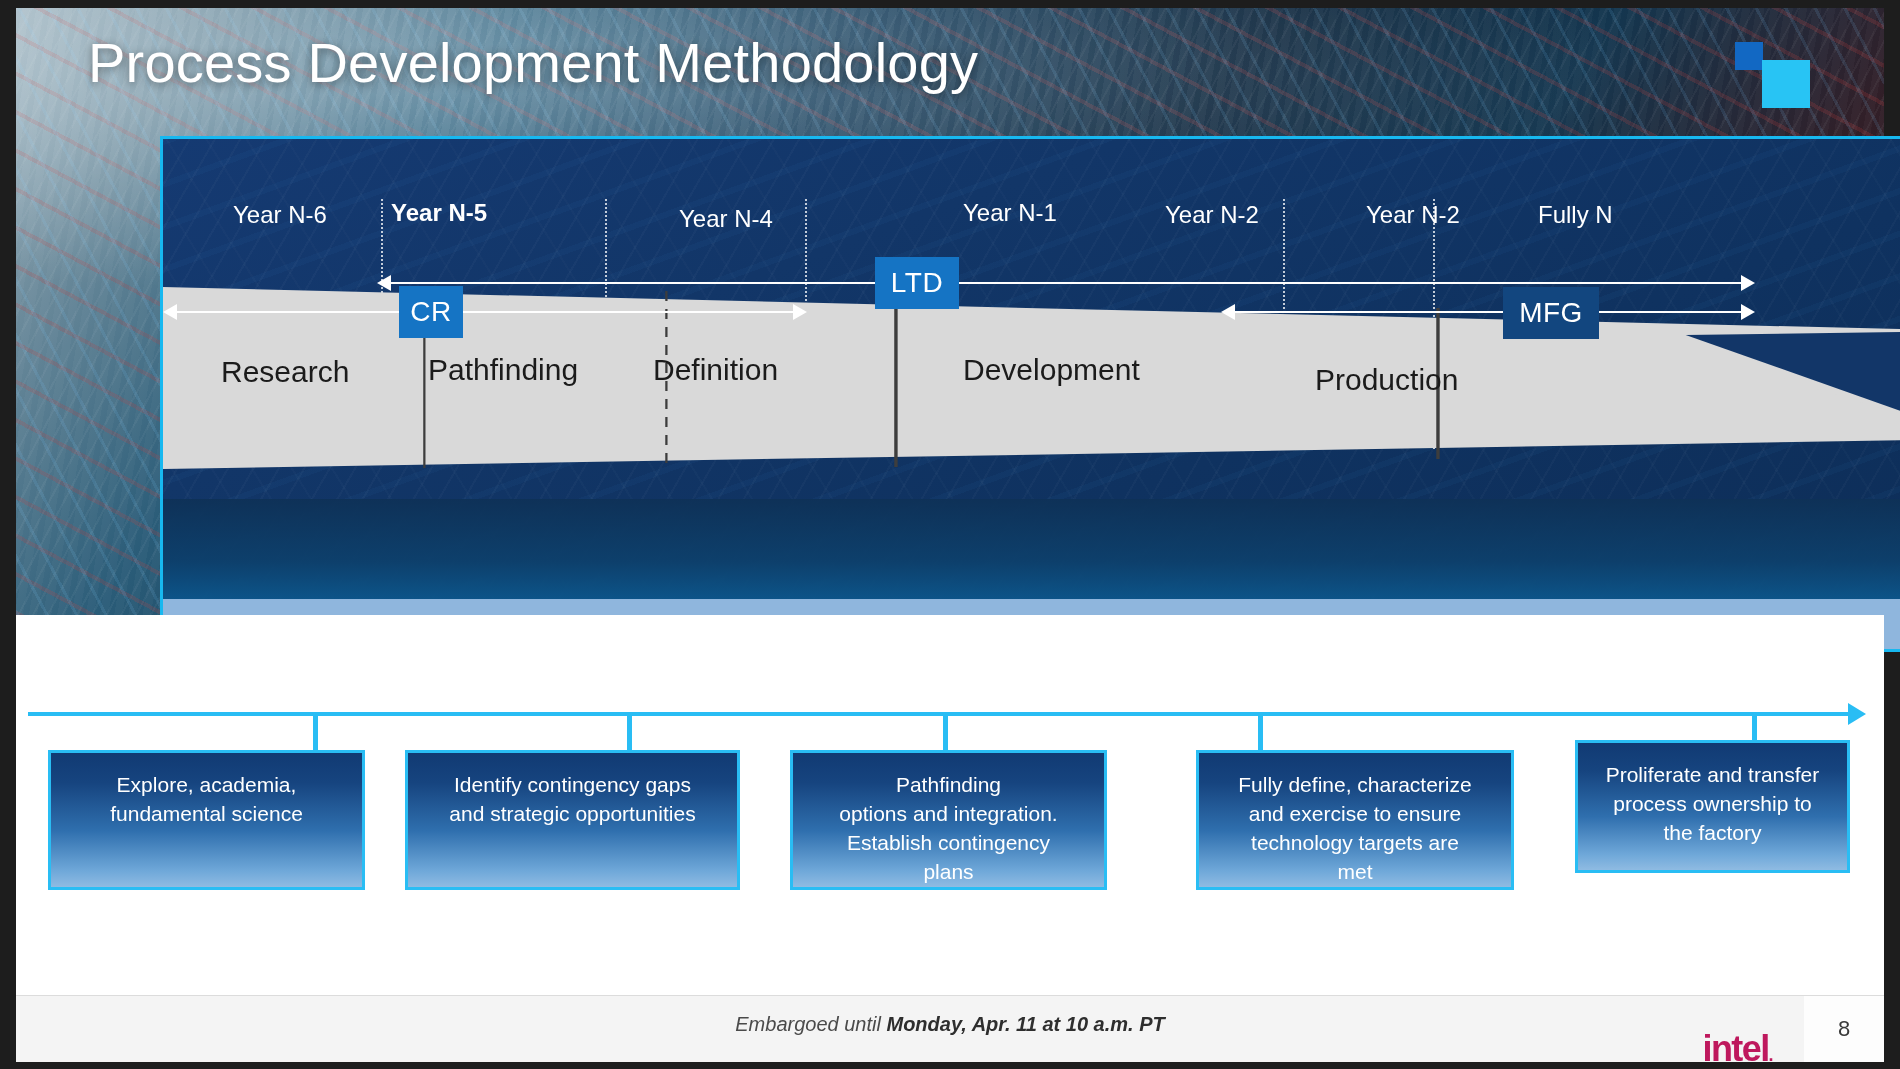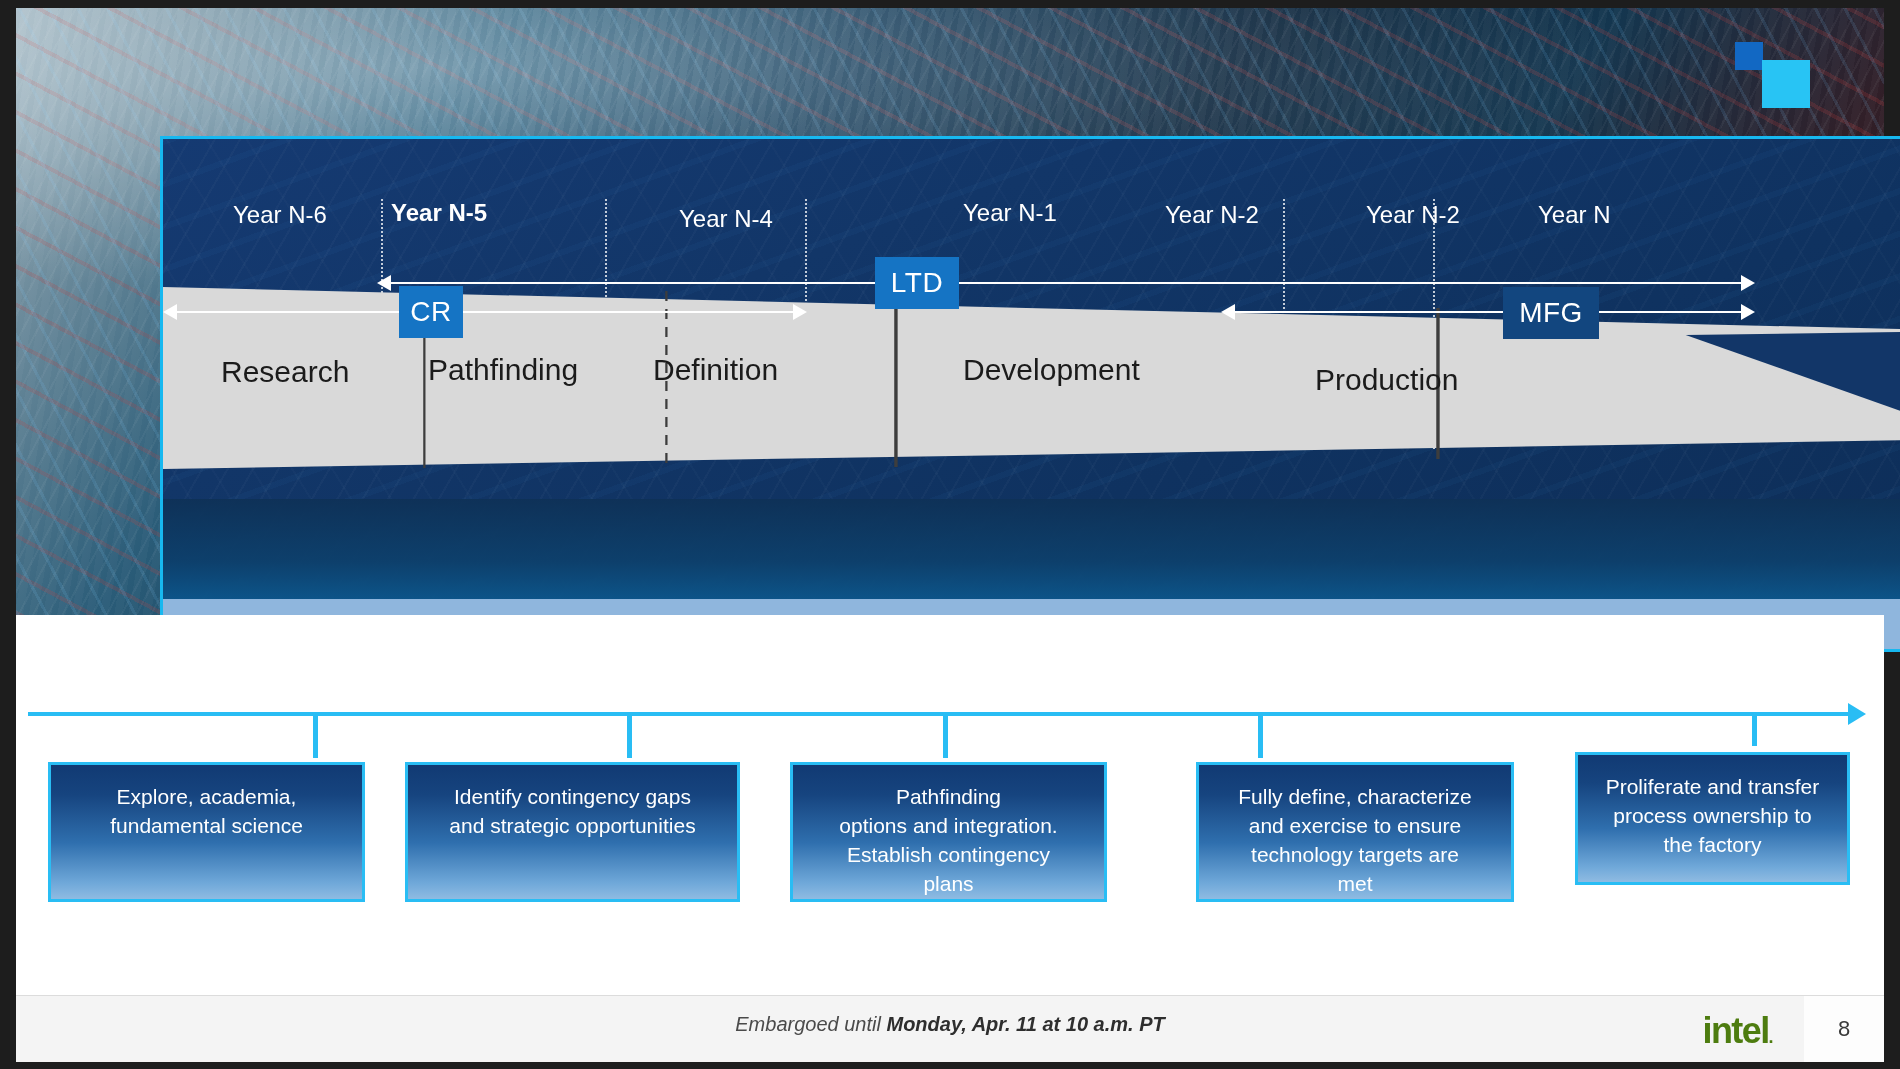--- a/index.html
+++ b/index.html
@@ -67,44 +67,45 @@
 
   
   .white{position:absolute;left:16px;top:615px;width:1868px;height:380px;background:#fff;}
   .connector-line{position:absolute;left:28px;top:712px;width:1822px;height:4px;background:#29bdf4;}
   .conn-head{position:absolute;top:703px;width:0;height:0;border-top:11px solid transparent;
              border-bottom:11px solid transparent;border-left:18px solid #29bdf4;}
   .conn-drop{position:absolute;width:5px;background:#29bdf4;}
 
   .dbox{position:absolute;box-sizing:border-box;border:3px solid #29bdf4;
         background:linear-gradient(180deg,#113a73 0%,#16447f 22%,#2f6fae 58%,#6fa8d9 88%,#8fbbe2 100%);
-        display:flex;align-items:flex-start;justify-content:center;padding-top:18px;margin-top:12px;}
+        display:flex;align-items:flex-start;justify-content:center;padding-top:18px;}
   .dbox span{color:#fff;font-size:21px;line-height:1.38;text-align:center;display:block;white-space:pre-line;}
 
   
   .footer{position:absolute;left:16px;top:995px;width:1868px;height:66px;background:#f4f4f4;
           border-top:1px solid #dcdcdc;}
   .embargo{position:absolute;left:0;right:0;top:17px;text-align:center;font-size:20px;
            color:#4a4a4a;font-style:italic;font-family:"Liberation Sans",sans-serif;}
   .embargo b{font-weight:700;color:#2e2e2e;}
-  .intel-logo{position:absolute;right:112px;top:14px;font-size:36px;font-weight:700;
-        color:#4d7c0f;letter-spacing:-1.6px;font-family:"Liberation Sans",sans-serif;}
+  .intel-logo{position:absolute;right:112px;top:32px;font-size:36px;font-weight:700;
+        color:#be185d;letter-spacing:-1.6px;font-family:"Liberation Sans",sans-serif;}
   .intel-logo i{font-style:normal;font-size:18px;}
   .pagebox{position:absolute;right:0;top:0;width:80px;height:66px;background:#fdfdfd;
            display:flex;align-items:center;justify-content:center;
            color:#3a3a3a;font-size:22px;}
 </style>
 </head>
 <body>
 
 <div id="slide">
 
   <div class="hero">
     <div class="hero-photo"></div>
   </div>
+  <div class="slide-title">Process Development Methodology</div>
   <div class="sq-dark"></div>
   <div class="sq-cyan"></div>
 
   <div class="panel">
     <div class="panel-tex"></div>
     <div class="panel-deep"></div>
     <div class="panel-light"></div>
 
     <div class="ytick" style="left:218px;height:250px;"></div>
     <div class="ytick" style="left:442px;height:250px;"></div>
@@ -121,21 +122,21 @@
       <line x1="645" y1="156" x2="645" y2="328" stroke="#3d3d3d" stroke-width="3"></line>
       <line x1="1122" y1="169" x2="1122" y2="320" stroke="#3d3d3d" stroke-width="3"></line>
     </svg>
 
     <div class="ylab" style="left:70px;top:62px;">Year N-6</div>
     <div class="ylab" style="left:228px;top:60px;font-weight:bold;">Year N-5</div>
     <div class="ylab" style="left:516px;top:66px;text-align:right;">Year N-4</div>
     <div class="ylab" style="left:800px;top:60px;">Year N-1</div>
     <div class="ylab" style="left:1002px;top:62px;">Year N-2</div>
     <div class="ylab" style="left:1203px;top:62px;">Year N-2</div>
-    <div class="ylab" style="left:1375px;top:62px;">Year N</div>
+    <div class="ylab" style="left:1375px;top:62px;">Fully N</div>
 
     <div class="arow" style="left:226px;top:143px;width:1360px;"></div>
     <div class="ahead l" style="left:214px;top:136px;"></div>
     <div class="ahead r" style="left:1578px;top:136px;"></div>
 
     <div class="arow" style="left:12px;top:172px;width:630px;"></div>
     <div class="ahead l" style="left:0px;top:165px;"></div>
     <div class="ahead r" style="left:630px;top:165px;"></div>
 
     <div class="arow" style="left:1070px;top:172px;width:516px;"></div>

